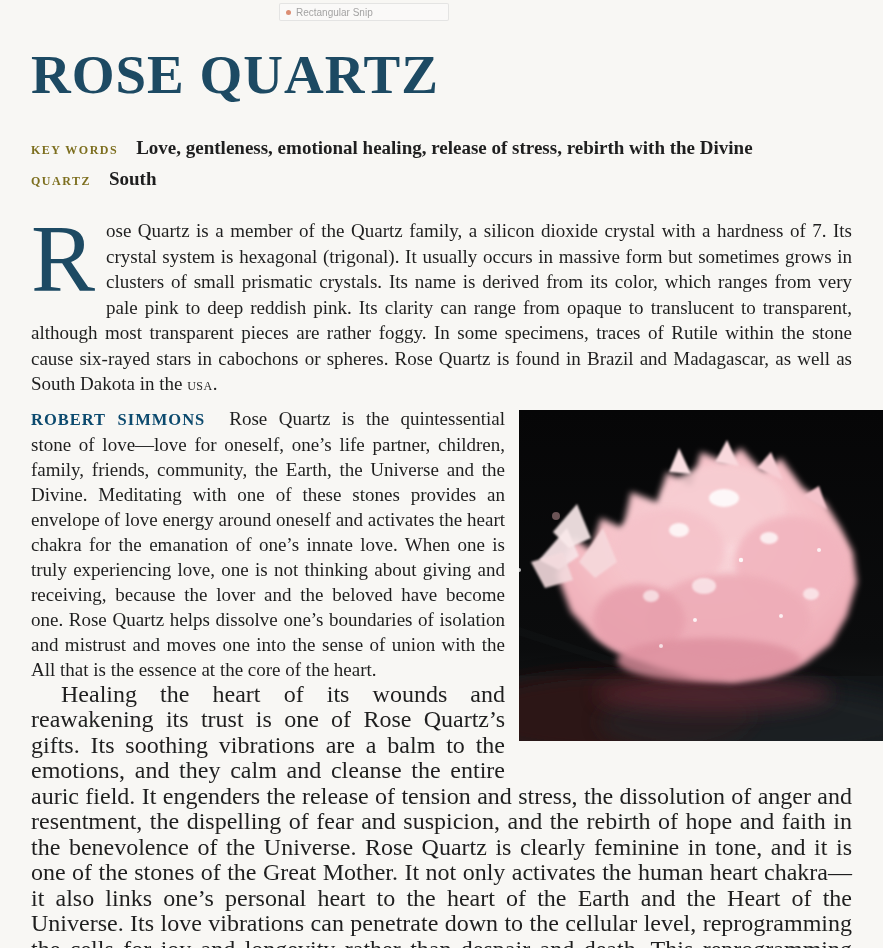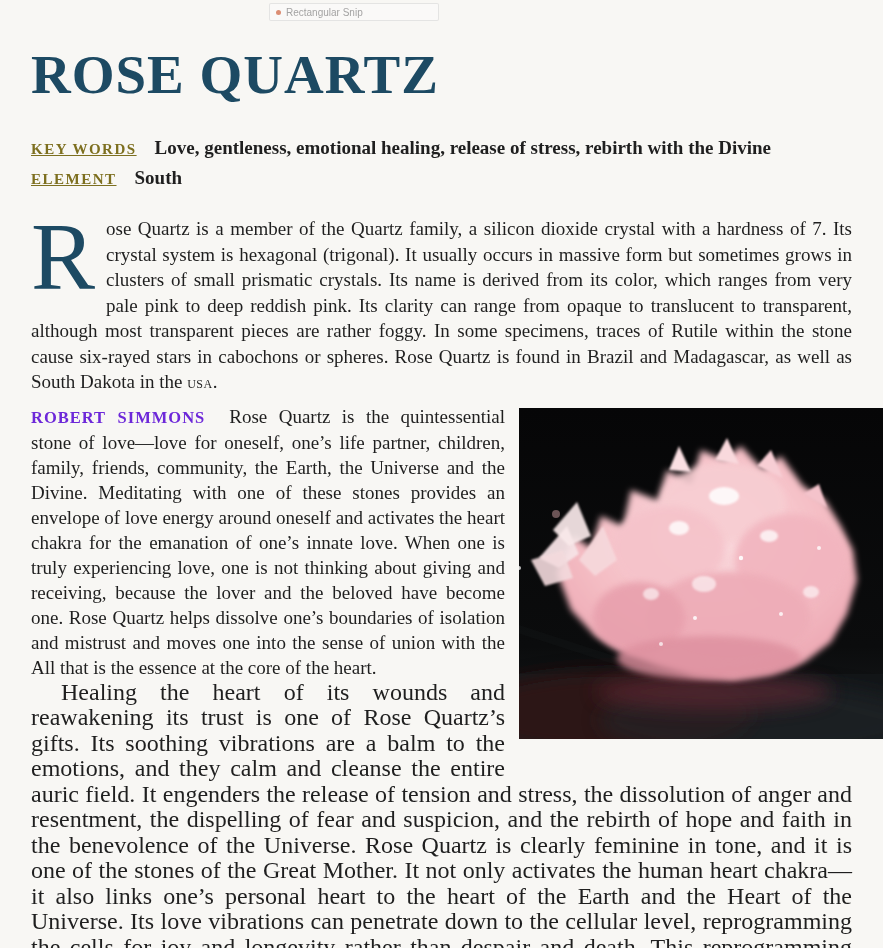--- a/index.html
+++ b/index.html
@@ -13,21 +13,21 @@
   }
   .page {
     position: relative;
     width: 821px;
     padding: 0 31px;
     margin-top: 44px;
   }
   
   .snip-ghost {
     position: absolute;
-    left: 269px; top: 3px;
+    left: 279px; top: 3px;
     width: 156px; height: 16px;
     background: rgba(252,252,252,0.55);
     border: 1px solid rgba(185,185,185,0.35);
     border-radius: 2px;
     display: flex; align-items: center; gap: 5px;
     padding: 0 6px;
     font-family: "Liberation Sans", sans-serif;
     font-size: 10px;
     color: rgba(125,125,125,0.7);
     z-index: 5;
@@ -50,26 +50,25 @@
   .attributes { margin-top: 30px; }
   .attr-row {
     font-size: 19px;
     font-weight: bold;
     line-height: 26px;
     margin: 3px 0;
     padding-left: 42px;
     text-indent: -42px;
   }
   .attr-label {
-    font-size: 15px;
+    font-size: 12px;
     letter-spacing: 1.5px;
     color: #7d6f1f;
     margin-right: 18px;
     font-weight: bold;
-    text-decoration: underline;
   }
   .intro {
     margin: 24px 0 0 0;
     font-size: 19px;
     line-height: 25.5px;
     text-align: justify;
     hyphens: auto;
   }
   .dropcap {
     float: left;
@@ -89,21 +88,21 @@
   }
   figure.photo svg { display: block; }
   .simmons {
     margin: 0;
     font-size: 19px;
     line-height: 25px;
     text-align: justify;
     hyphens: auto;
   }
   .s-label {
-    color: #6d28d9;
+    color: #0c4a6e;
     font-weight: bold;
     font-size: 16.5px;
     letter-spacing: 1px;
     margin-right: 24px;
   }
   .healing {
     margin: 0;
     font-size: 24px;
     line-height: 25.5px;
     text-align: justify;
@@ -122,21 +121,21 @@
 
 <div class="page">
 
   <h1 class="title">ROSE QUARTZ</h1>
 
   <div class="attributes">
     <div class="attr-row">
       <span class="attr-label">KEY WORDS</span><span>Love, gentleness, emotional healing, release of stress, rebirth with the Divine</span>
     </div>
     <div class="attr-row">
-      <span class="attr-label">ELEMENT</span><span>South</span>
+      <span class="attr-label">QUARTZ</span><span>South</span>
     </div>
   </div>
 
   <p class="intro">
     <span class="dropcap">R</span><span>ose Quartz is a member of the Quartz family, a silicon dioxide crystal with a hardness of 7. Its crystal system is hexagonal (trigonal). It usually occurs in massive form but sometimes grows in clusters of small prismatic crystals. Its name is derived from its color, which ranges from very pale pink to deep reddish pink. Its clarity can range from opaque to translucent to transparent, although most transparent pieces are rather foggy. In some specimens, traces of Rutile within the stone cause six-rayed stars in cabochons or spheres. Rose Quartz is found in Brazil and Madagascar, as well as South Dakota in the </span><span class="usa">USA</span><span>.</span>
   </p>
 
   <div class="wrap-section">
 
     <figure class="photo" aria-label="rose-quartz-specimen">

